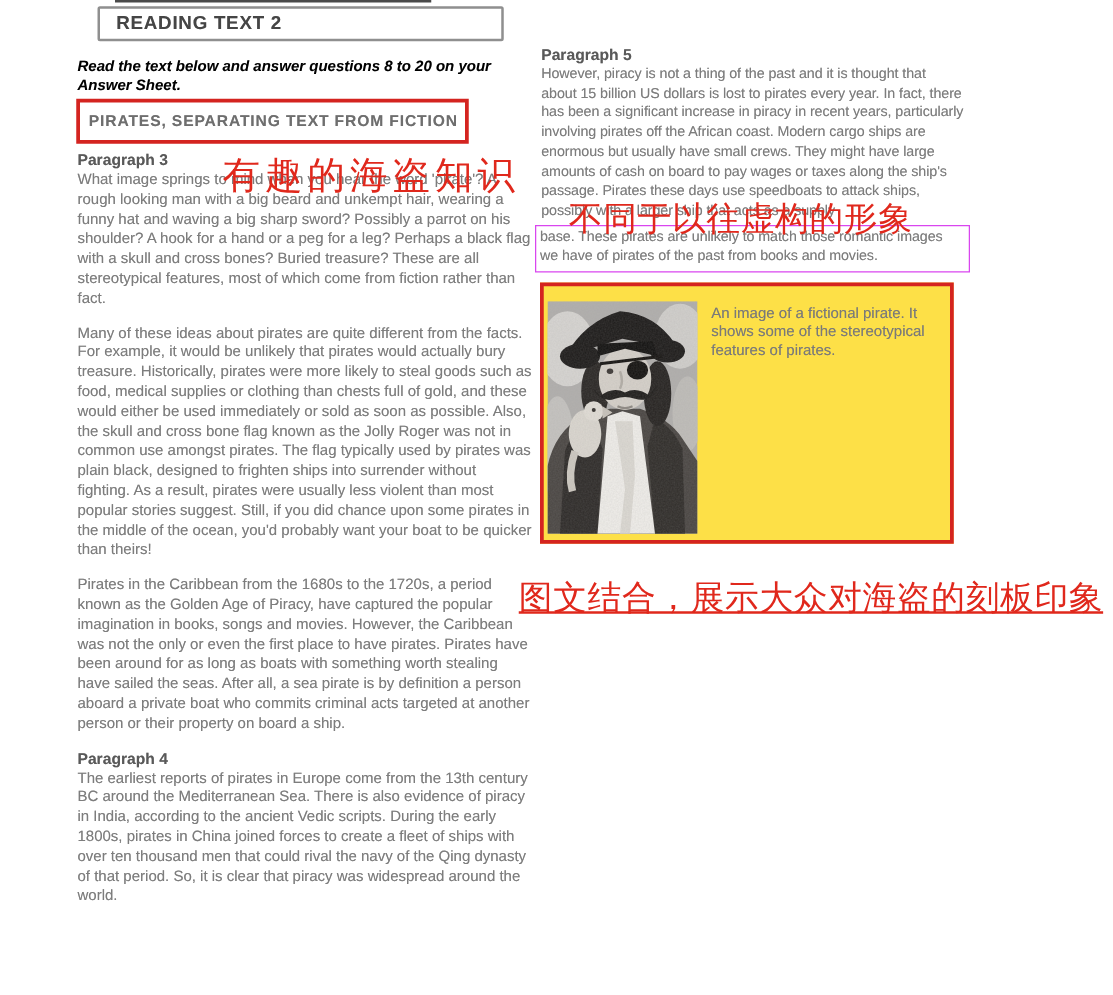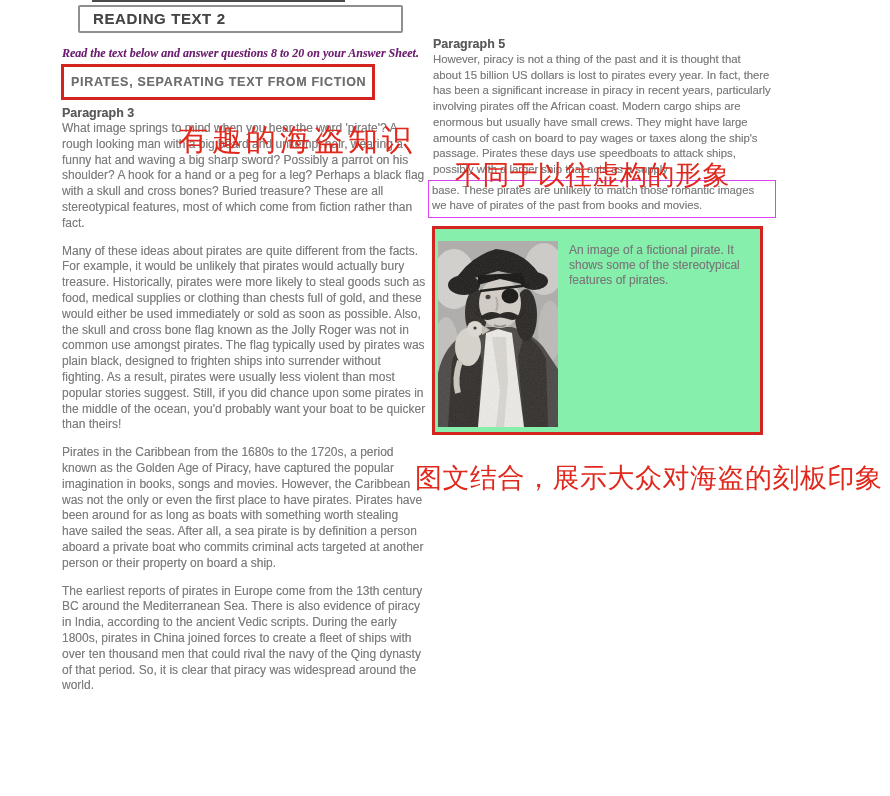--- a/index.html
+++ b/index.html
@@ -15,22 +15,22 @@
     position:absolute;left:78px;top:5px;width:325px;height:28px;box-sizing:border-box;
     border:2px solid #8f8f8f;border-radius:2px;background:#fff;
   }
   .header-box span{
     display:block;padding-left:13px;line-height:23px;font-size:15px;font-weight:bold;
     color:#454545;letter-spacing:0.6px;
   }
   
   .left-col{position:absolute;left:62px;top:46px;width:364px;}
   .instructions{
-    font-size:12px;font-weight:bold;font-style:italic;color:#701a75;line-height:15px;
-    margin:0 0 3px 0;width:360px;font-family:Liberation Serif, serif;
+    font-size:12px;font-weight:bold;font-style:italic;color:#000000;line-height:15px;
+    margin:0 0 3px 0;width:360px;
   }
   .title-box{
     box-sizing:border-box;width:314px;height:36px;margin:1px 0 5px -1px;
     border:3px solid #d42420;display:flex;align-items:center;
   }
   .title-box span{
     padding-left:7px;font-size:12.5px;font-weight:bold;color:#6e6e6e;letter-spacing:0.7px;
   }
   .para{margin:0 0 12px 0;}
   .para-heading{font-size:12.5px;font-weight:bold;color:#595959;line-height:16px;}
@@ -38,35 +38,35 @@
   
   .right-col{position:absolute;left:433px;top:36px;width:338px;}
   .right-col .para-text{font-size:11.4px;line-height:15.7px;letter-spacing:-0.05px;}
   .p5-boxed{
     display:block;box-sizing:border-box;width:calc(100% + 10px);margin:2px 0 0 -5px;
     border:1px solid #d946ef;padding:2px 4px 3px 3px;
     font-size:11.4px;color:#7d7d7d;line-height:15.7px;letter-spacing:-0.05px;
   }
   .figure-box{
     box-sizing:border-box;width:331px;height:209px;margin:8px 0 0 -1px;
-    border:3px solid #d42420;position:relative;background:#86efac;
+    border:3px solid #d42420;position:relative;background:#fde047;
   }
   .pirate-img{position:absolute;left:3px;top:12px;width:120px;height:186px;}
   .figure-caption{
     position:absolute;left:134px;top:14px;width:182px;
     font-size:12px;color:#7a7a7a;line-height:15px;
   }
   
   .cn-note{
     position:absolute;color:#e0281c;white-space:nowrap;font-weight:normal;
     font-family:"Liberation Sans",sans-serif;
   }
   .cn-note-1{left:178px;top:120px;font-size:30px;letter-spacing:4px;}
   .cn-note-2{left:455px;top:157px;font-size:27px;letter-spacing:0.5px;}
-  .cn-note-3{position:static;display:block;margin:25px 0 0 -18px;font-size:27px;letter-spacing:0.5px;}
+  .cn-note-3{position:static;display:block;margin:25px 0 0 -18px;font-size:27px;letter-spacing:0.5px;text-decoration:underline;}
 </style>
 </head>
 <body>
 
 <div class="page">
 
   <div class="top-cut-line"></div>
 
   <div class="header-box">
     <span class="scan-text">READING TEXT 2</span>
@@ -86,20 +86,21 @@
 
     <section class="para">
       <div class="para-text scan-text">Many of these ideas about pirates are quite different from the facts. For example, it would be unlikely that pirates would actually bury treasure. Historically, pirates were more likely to steal goods such as food, medical supplies or clothing than chests full of gold, and these would either be used immediately or sold as soon as possible. Also, the skull and cross bone flag known as the Jolly Roger was not in common use amongst pirates. The flag typically used by pirates was plain black, designed to frighten ships into surrender without fighting. As a result, pirates were usually less violent than most popular stories suggest. Still, if you did chance upon some pirates in the middle of the ocean, you'd probably want your boat to be quicker than theirs!</div>
     </section>
 
     <section class="para">
       <div class="para-text scan-text">Pirates in the Caribbean from the 1680s to the 1720s, a period known as the Golden Age of Piracy, have captured the popular imagination in books, songs and movies. However, the Caribbean was not the only or even the first place to have pirates. Pirates have been around for as long as boats with something worth stealing have sailed the seas. After all, a sea pirate is by definition a person aboard a private boat who commits criminal acts targeted at another person or their property on board a ship.</div>
     </section>
 
     <section class="para">
+      <div class="para-heading scan-text">Paragraph 4</div>
       <div class="para-text scan-text">The earliest reports of pirates in Europe come from the 13th century BC around the Mediterranean Sea. There is also evidence of piracy in India, according to the ancient Vedic scripts. During the early 1800s, pirates in China joined forces to create a fleet of ships with over ten thousand men that could rival the navy of the Qing dynasty of that period. So, it is clear that piracy was widespread around the world.</div>
     </section>
   </div>
 
   <div class="right-col">
     <section class="para" style="margin-bottom:0;">
       <div class="para-heading scan-text">Paragraph 5</div>
       <div class="para-text scan-text">However, piracy is not a thing of the past and it is thought that about 15 billion US dollars is lost to pirates every year. In fact, there has been a significant increase in piracy in recent years, particularly involving pirates off the African coast. Modern cargo ships are enormous but usually have small crews. They might have large amounts of cash on board to pay wages or taxes along the ship's passage. Pirates these days use speedboats to attack ships, possibly with a larger ship that acts as a supply</div>
       <span class="p5-boxed scan-text">base. These pirates are unlikely to match those romantic images we have of pirates of the past from books and movies.</span>
     </section>

